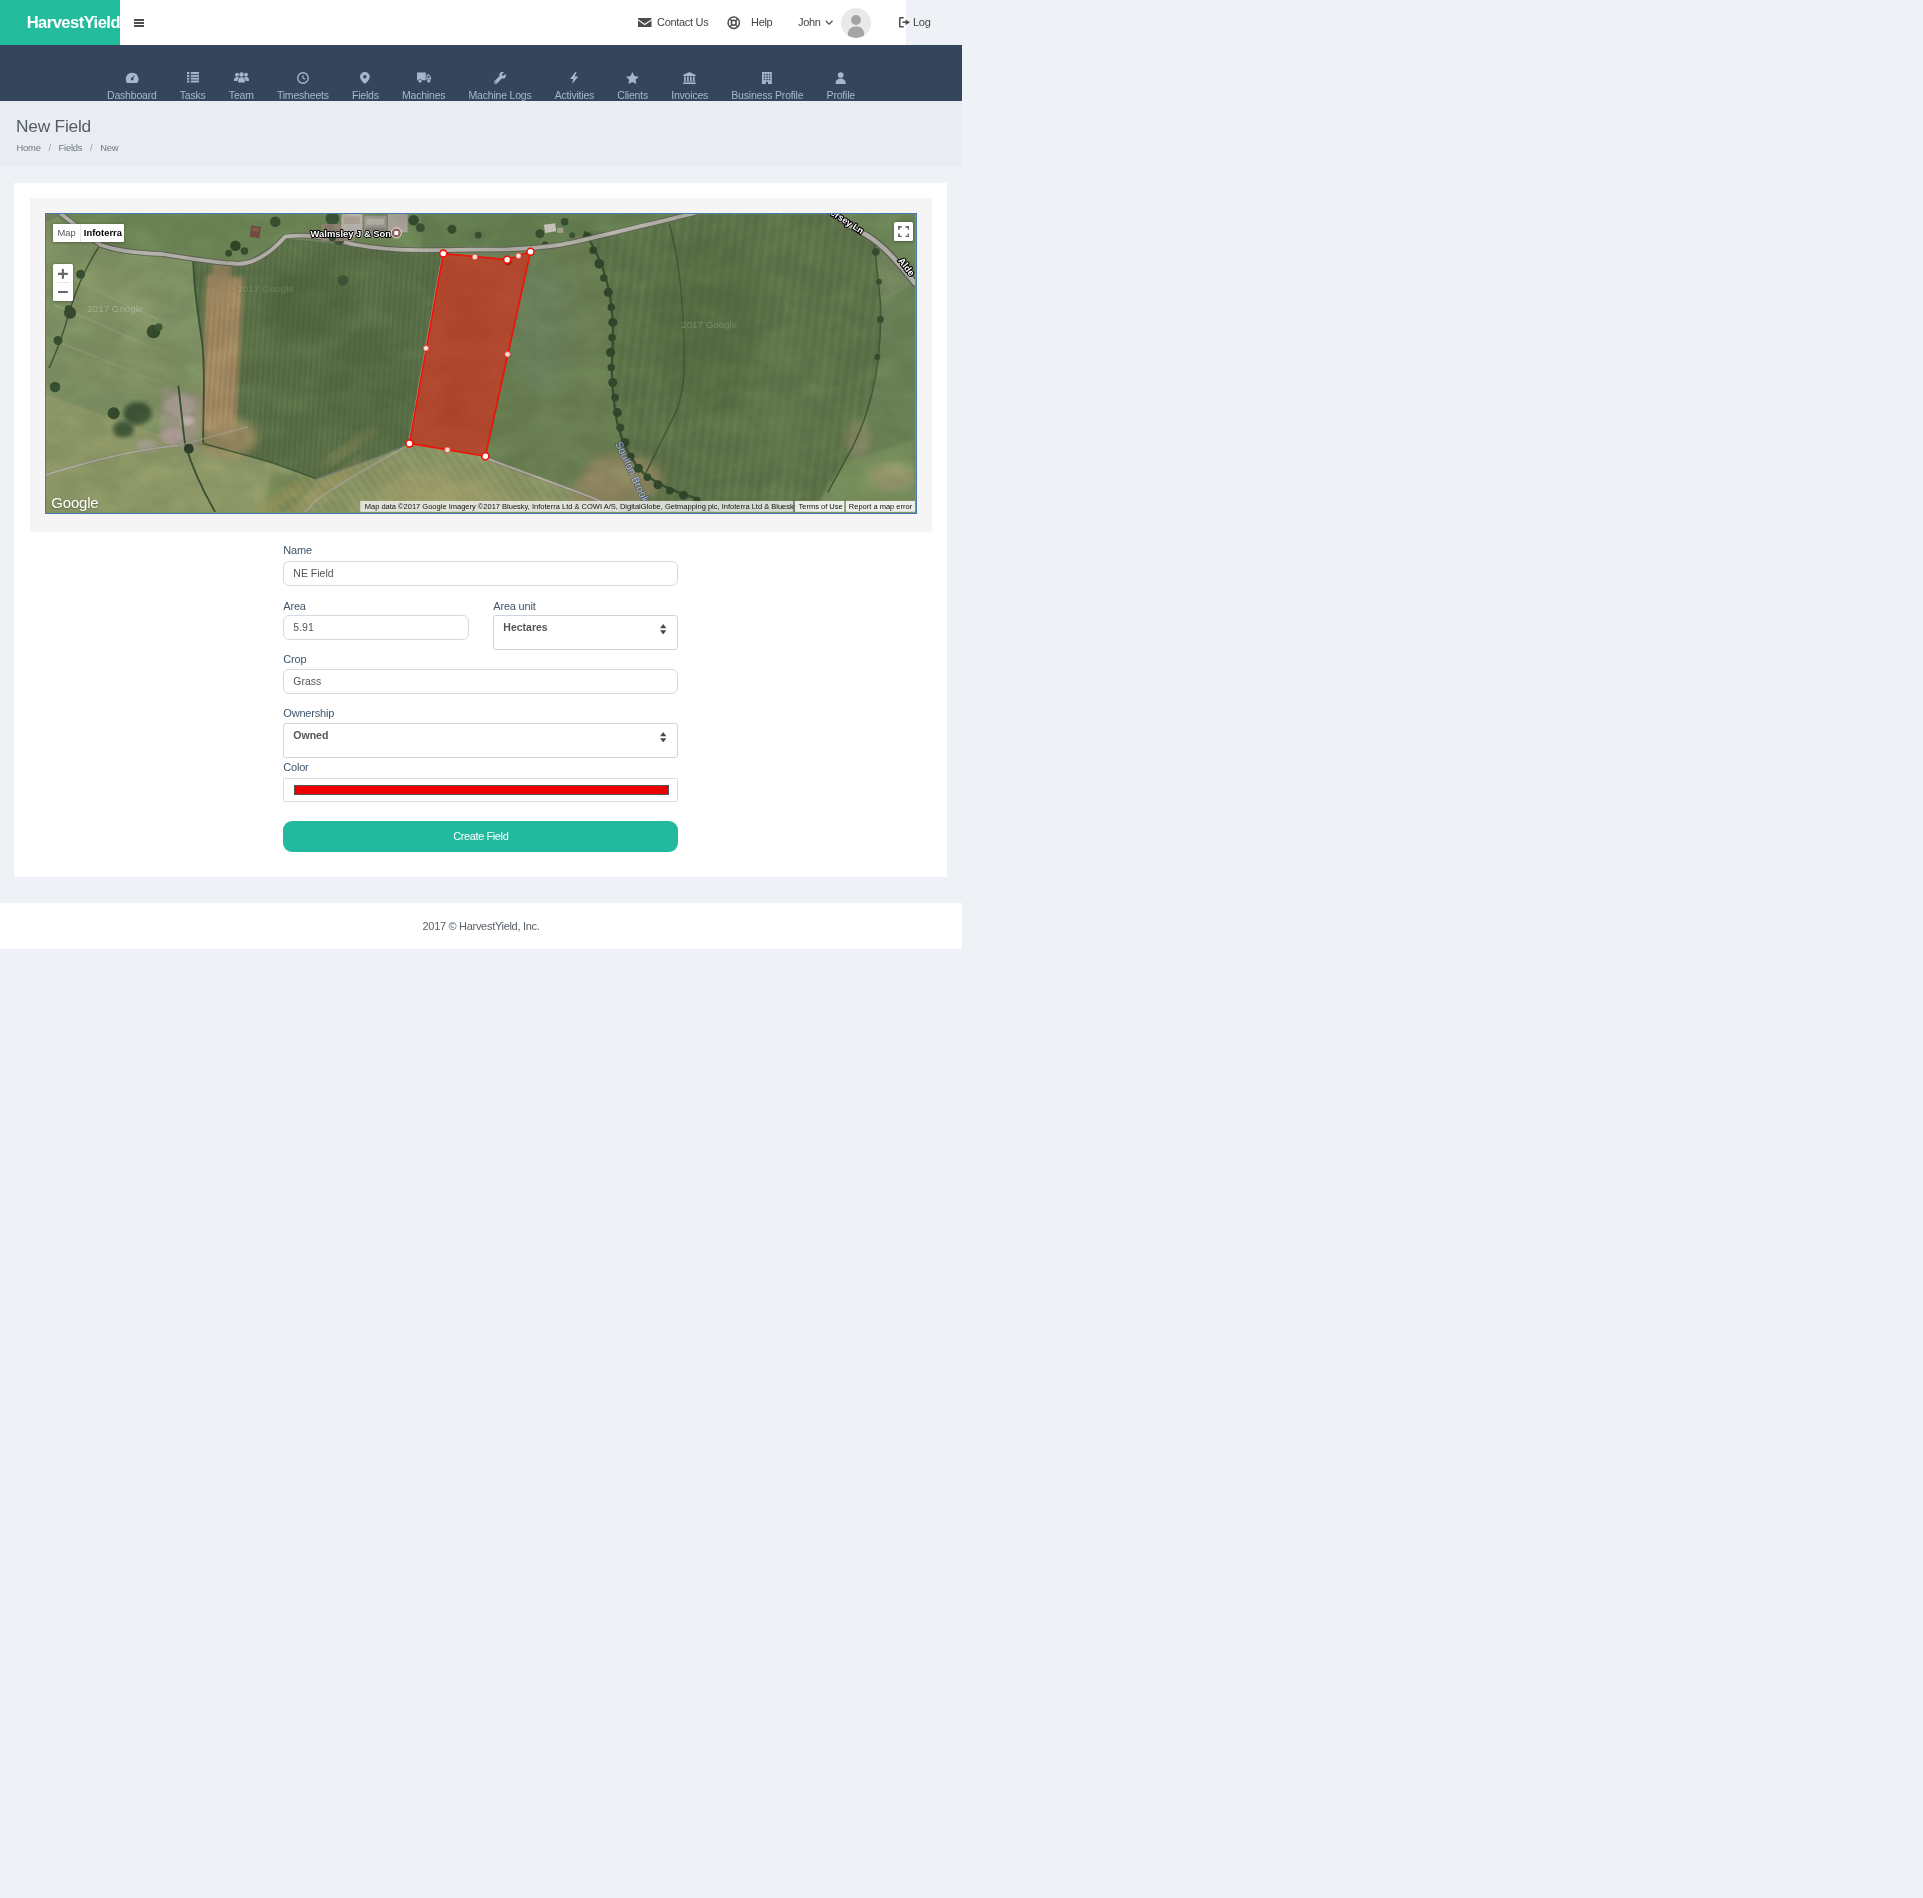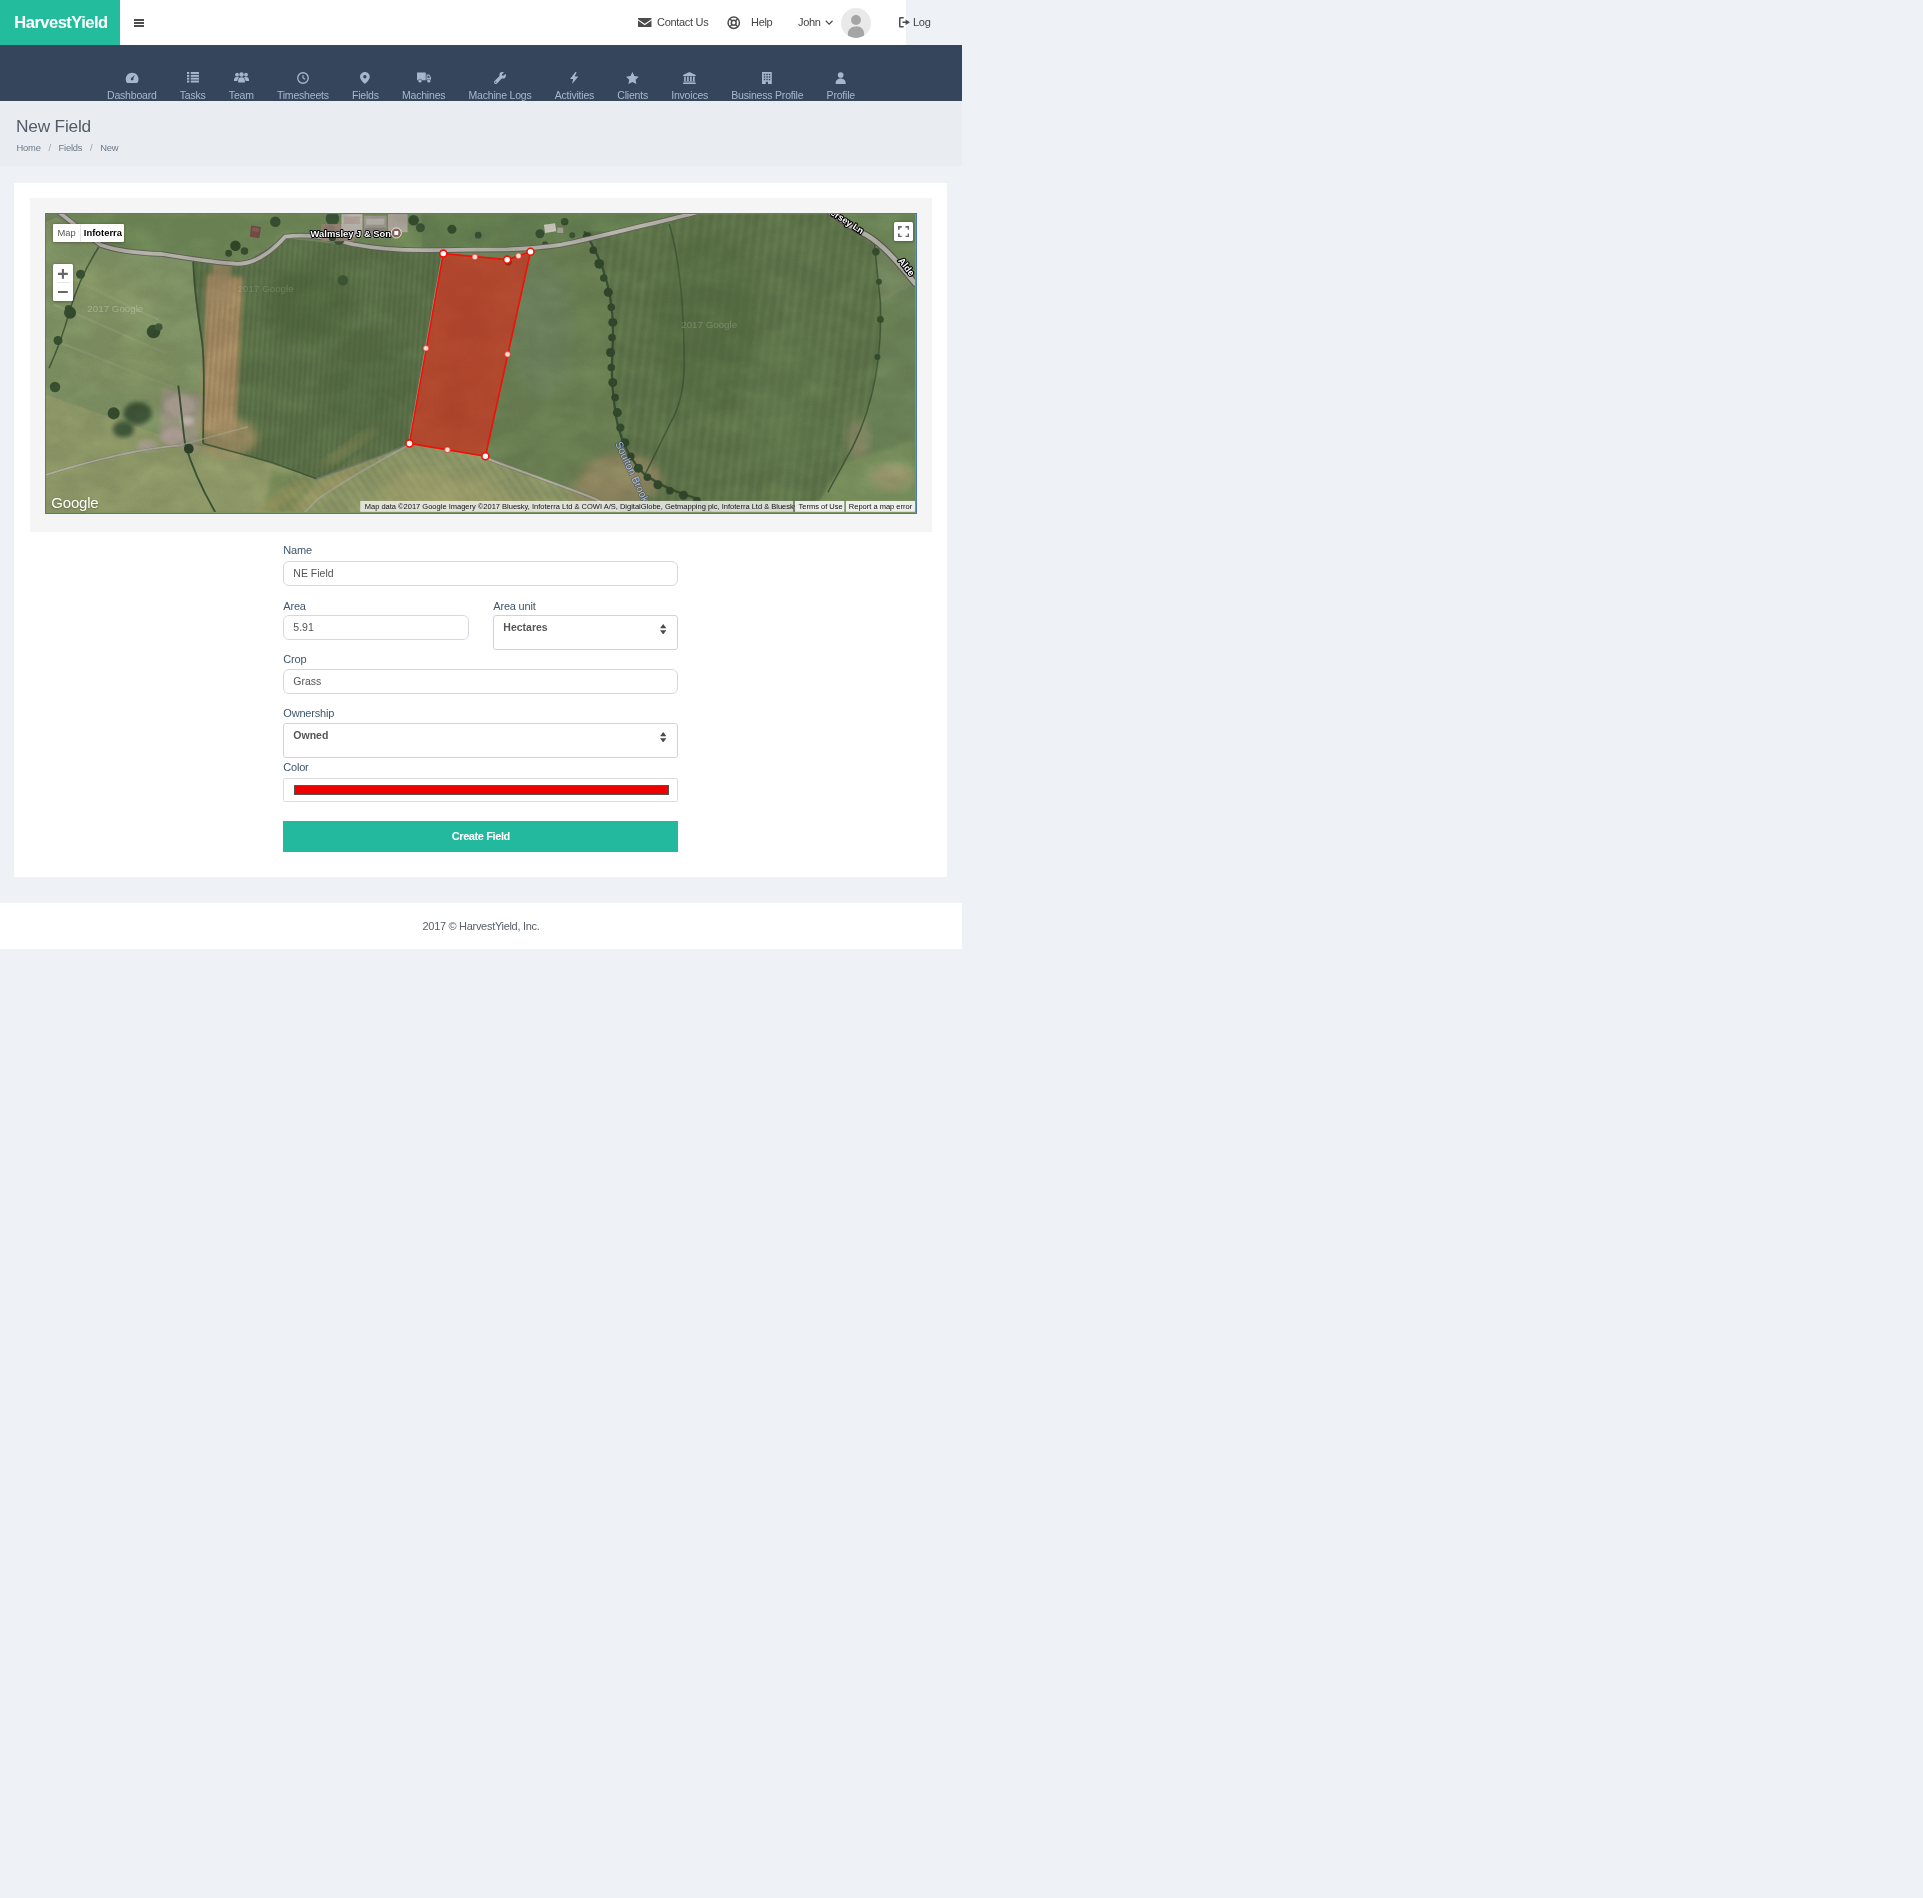--- a/index.html
+++ b/index.html
@@ -2,21 +2,21 @@
 <html style="font-size:12px"><head>
 <meta charset="utf-8">
 <title>HarvestYield | New Field</title>
 <style>
 * { margin:0; padding:0; box-sizing:border-box; }
 html,body { width:962px; height:949px; font-family:"Liberation Sans", sans-serif; background:#eef1f6; }
 #page { position:relative; width:962px; height:949px; overflow:hidden; }
 .abs { position:absolute; }
 
 
-#header { position:absolute; left:0; top:0; width:906px; height:45px; background:#ffffff; }
+#header { position:absolute; left:0; top:0; width:906px; height:45px; background:#ffffff;text-align:right; }
 #logo { position:absolute; left:0; top:0; width:120px; height:45px; background:#23bd9e; color:#fff; font-size:16.5px; font-weight:bold; line-height:45px; padding-left:14.3px; letter-spacing:-0.5px; }
 #burger { position:absolute; left:134px; top:19px; width:9.8px; height:8.3px; }
 #burger div { height:1.8px; background:#4d4d4d; margin-bottom:1.4px; }
 .hlink { position:absolute; top:0; height:45px; line-height:45px; color:#444; font-size:11px; letter-spacing:-0.3px; }
 
 
 #nav { position:absolute; left:0; top:45px; width:962px; height:56px; background:#35455c; }
 #navrow { position:absolute; left:0; top:0; width:962px; height:56px; display:flex; justify-content:center;align-items:flex-end; }
 .nitem { padding:12.8px 11.6px 0; text-align:center; color:#a5b7cf; font-size:10.5px; letter-spacing:-0.2px; }
 .nitem .nico { height:15px; margin-bottom:3.8px; display:flex; align-items:center; justify-content:center; }
@@ -32,21 +32,21 @@
 #card { position:absolute; left:14.3px; top:183px; width:933px; height:694px; background:#ffffff; }
 #panel { position:absolute; left:16px; top:15px; width:902px; height:334px; background:#f5f5f5; }
 #mapbox { position:absolute; left:14.7px; top:15px; width:872px; height:301px; border:1.5px solid #4579b0; background:#7d9765; }
 #mapsvg { position:absolute; left:0; top:0; }
 
 
 .flabel { position:absolute; font-size:11px; color:#3e566c; letter-spacing:-0.2px; }
 .finput { position:absolute; background:#fff; border:0.8px solid #d5d9df; border-radius:6px; font-size:10.5px; color:#555; padding-left:9px; line-height:23px; height:25px; }
 .fselect { position:absolute; background:#fff; border:0.8px solid #cfd4da; border-radius:3px; font-size:10.5px; color:#555; padding-left:9px; line-height:23px; height:35px;font-weight:bold; }
 .spin { position:absolute; right:10.5px; top:7.5px; width:6.4px; height:10.5px; }
-#btn { position:absolute; left:269px; top:638px; width:395px; height:31px; background:#22b99e; border-radius:0; color:#fff; font-size:11px; font-weight:bold; letter-spacing:-0.4px; text-align:center; line-height:31px; }
+#btn { position:absolute; left:269px; top:638px; width:395px; height:31px; background:#22b99e; border-radius:9px; color:#fff; font-size:11px; font-weight:normal; letter-spacing:-0.4px; text-align:center; line-height:31px; }
 
 
 #footer { position:absolute; left:0; top:903px; width:962px; height:46px; background:#ffffff; }
 #footer div { text-align:center; margin-top:17.3px; font-size:11px; color:#59616a; letter-spacing:-0.3px; }
 </style>
 </head>
 <body>
 <div id="page">
   <div id="header">
     <div id="logo">HarvestYield</div>

